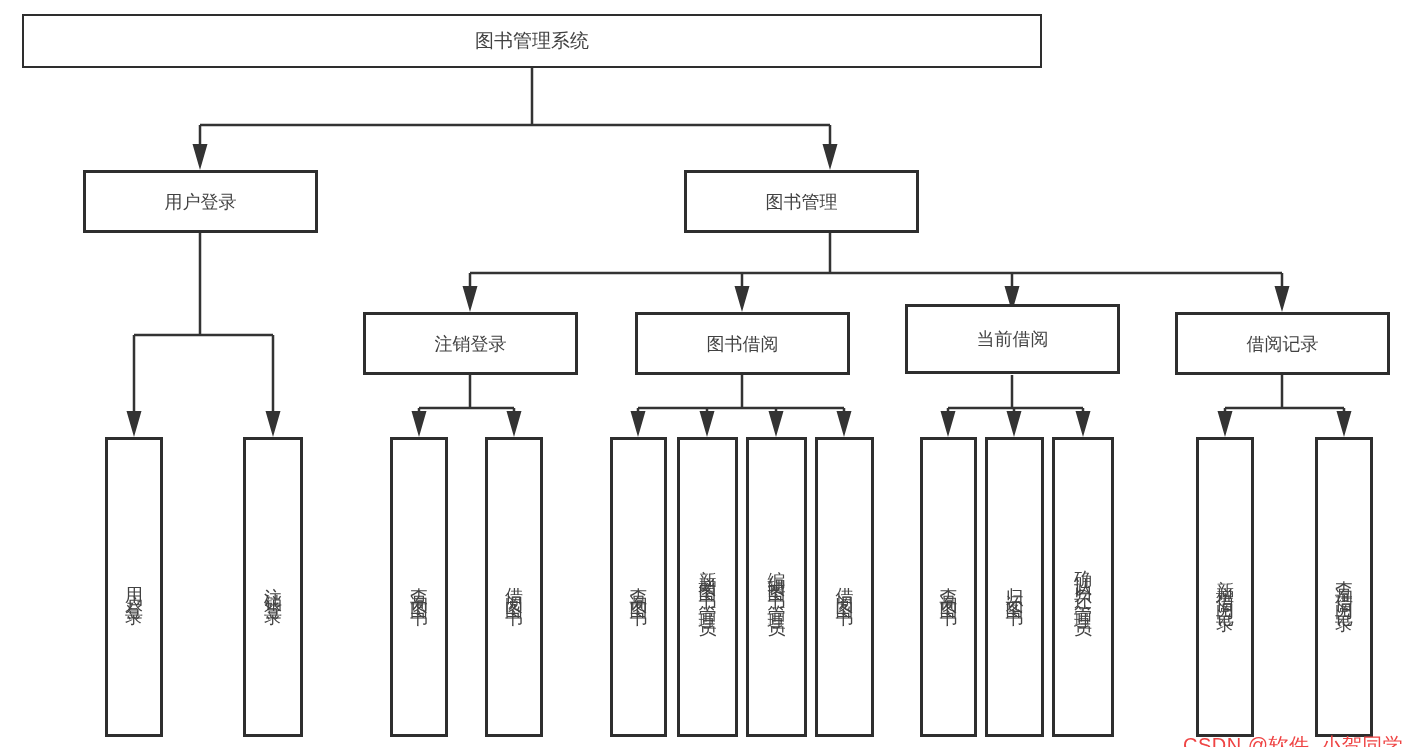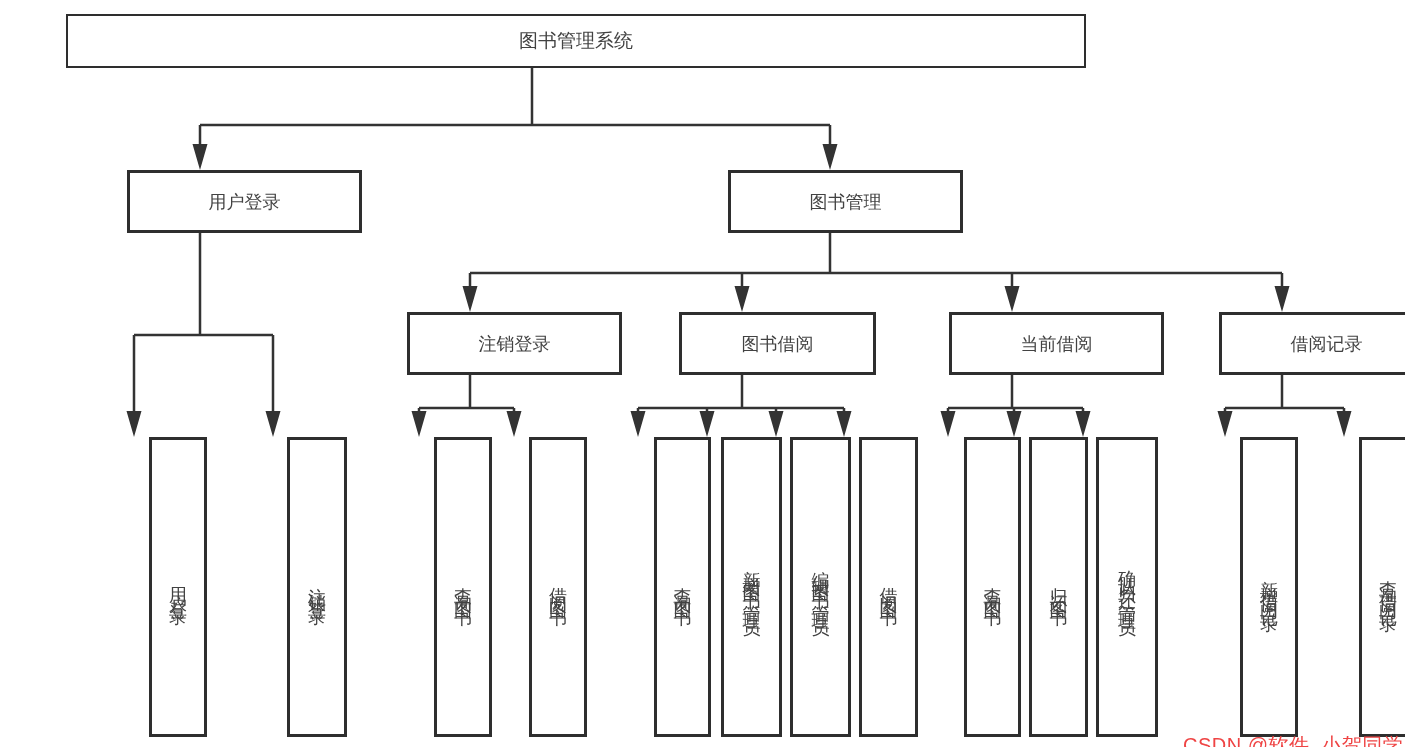--- a/index.html
+++ b/index.html
@@ -22,21 +22,20 @@
     box-sizing: border-box;
     border: 3px solid #2e2e2e;
     background: #ffffff;
     color: #424242;
     display: flex;
     align-items: center;
     justify-content: center;
     font-size: 18px;
     z-index: 1;
     text-align: center;
-    margin-left: 44px;
   }
   .root-box { font-size: 19px; border-width: 2px; }
   .vbox {
     writing-mode: vertical-rl;
     text-orientation: mixed;
     letter-spacing: 7px;
     line-height: 1;
     font-size: 18px;
   }
   #watermark {
@@ -76,22 +75,22 @@
       M1083 437 l-7.5 -26 h15 Z M1225 437 l-7.5 -26 h15 Z
       M1344 437 l-7.5 -26 h15 Z"></path>
   </svg>
 
   <div class="box root-box" style="left:22px;top:14px;width:1020px;height:54px">图书管理系统</div>
 
   <div class="box" style="left:83px;top:170px;width:235px;height:63px">用户登录</div>
   <div class="box" style="left:684px;top:170px;width:235px;height:63px">图书管理</div>
 
   <div class="box" style="left:363px;top:312px;width:215px;height:63px">注销登录</div>
-  <div class="box" style="left:635px;top:312px;width:197px;height:63px">图书借阅</div>
-  <div class="box" style="left:905px;top:312px;width:215px;height:63px">当前借阅</div>
+  <div class="box" style="left:635px;top:312px;width:215px;height:63px">图书借阅</div>
+  <div class="box" style="left:905px;top:304px;width:215px;height:70px">当前借阅</div>
   <div class="box" style="left:1175px;top:312px;width:215px;height:63px">借阅记录</div>
 
   <div class="box vbox" style="left:105px;top:437px;width:58px;height:300px">用户登录</div>
   <div class="box vbox" style="left:243px;top:437px;width:60px;height:300px">注销登录</div>
 
   <div class="box vbox" style="left:390px;top:437px;width:58px;height:300px">查询图书</div>
   <div class="box vbox" style="left:485px;top:437px;width:58px;height:300px">借阅图书</div>
 
   <div class="box vbox" style="left:610px;top:437px;width:57px;height:300px">查询图书</div>
   <div class="box vbox" style="left:677px;top:437px;width:61px;height:300px">新增图书（管理员）</div>

